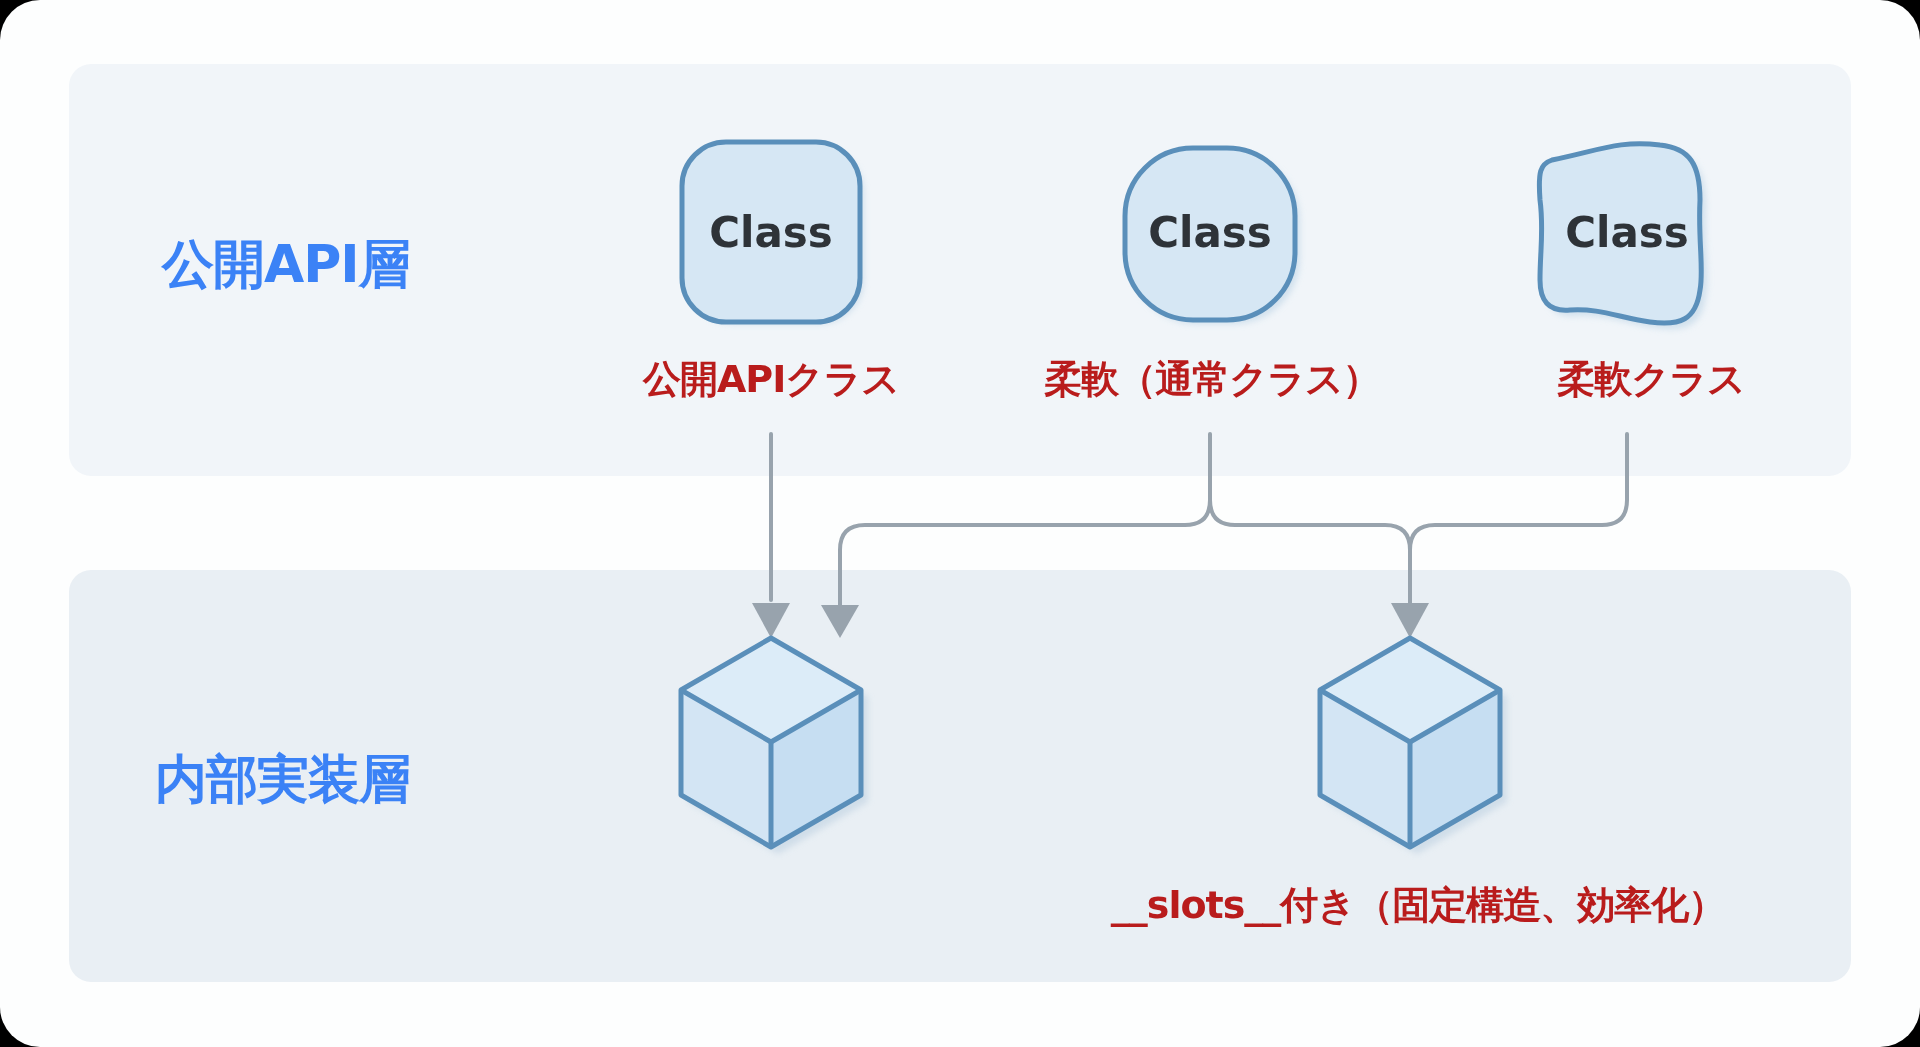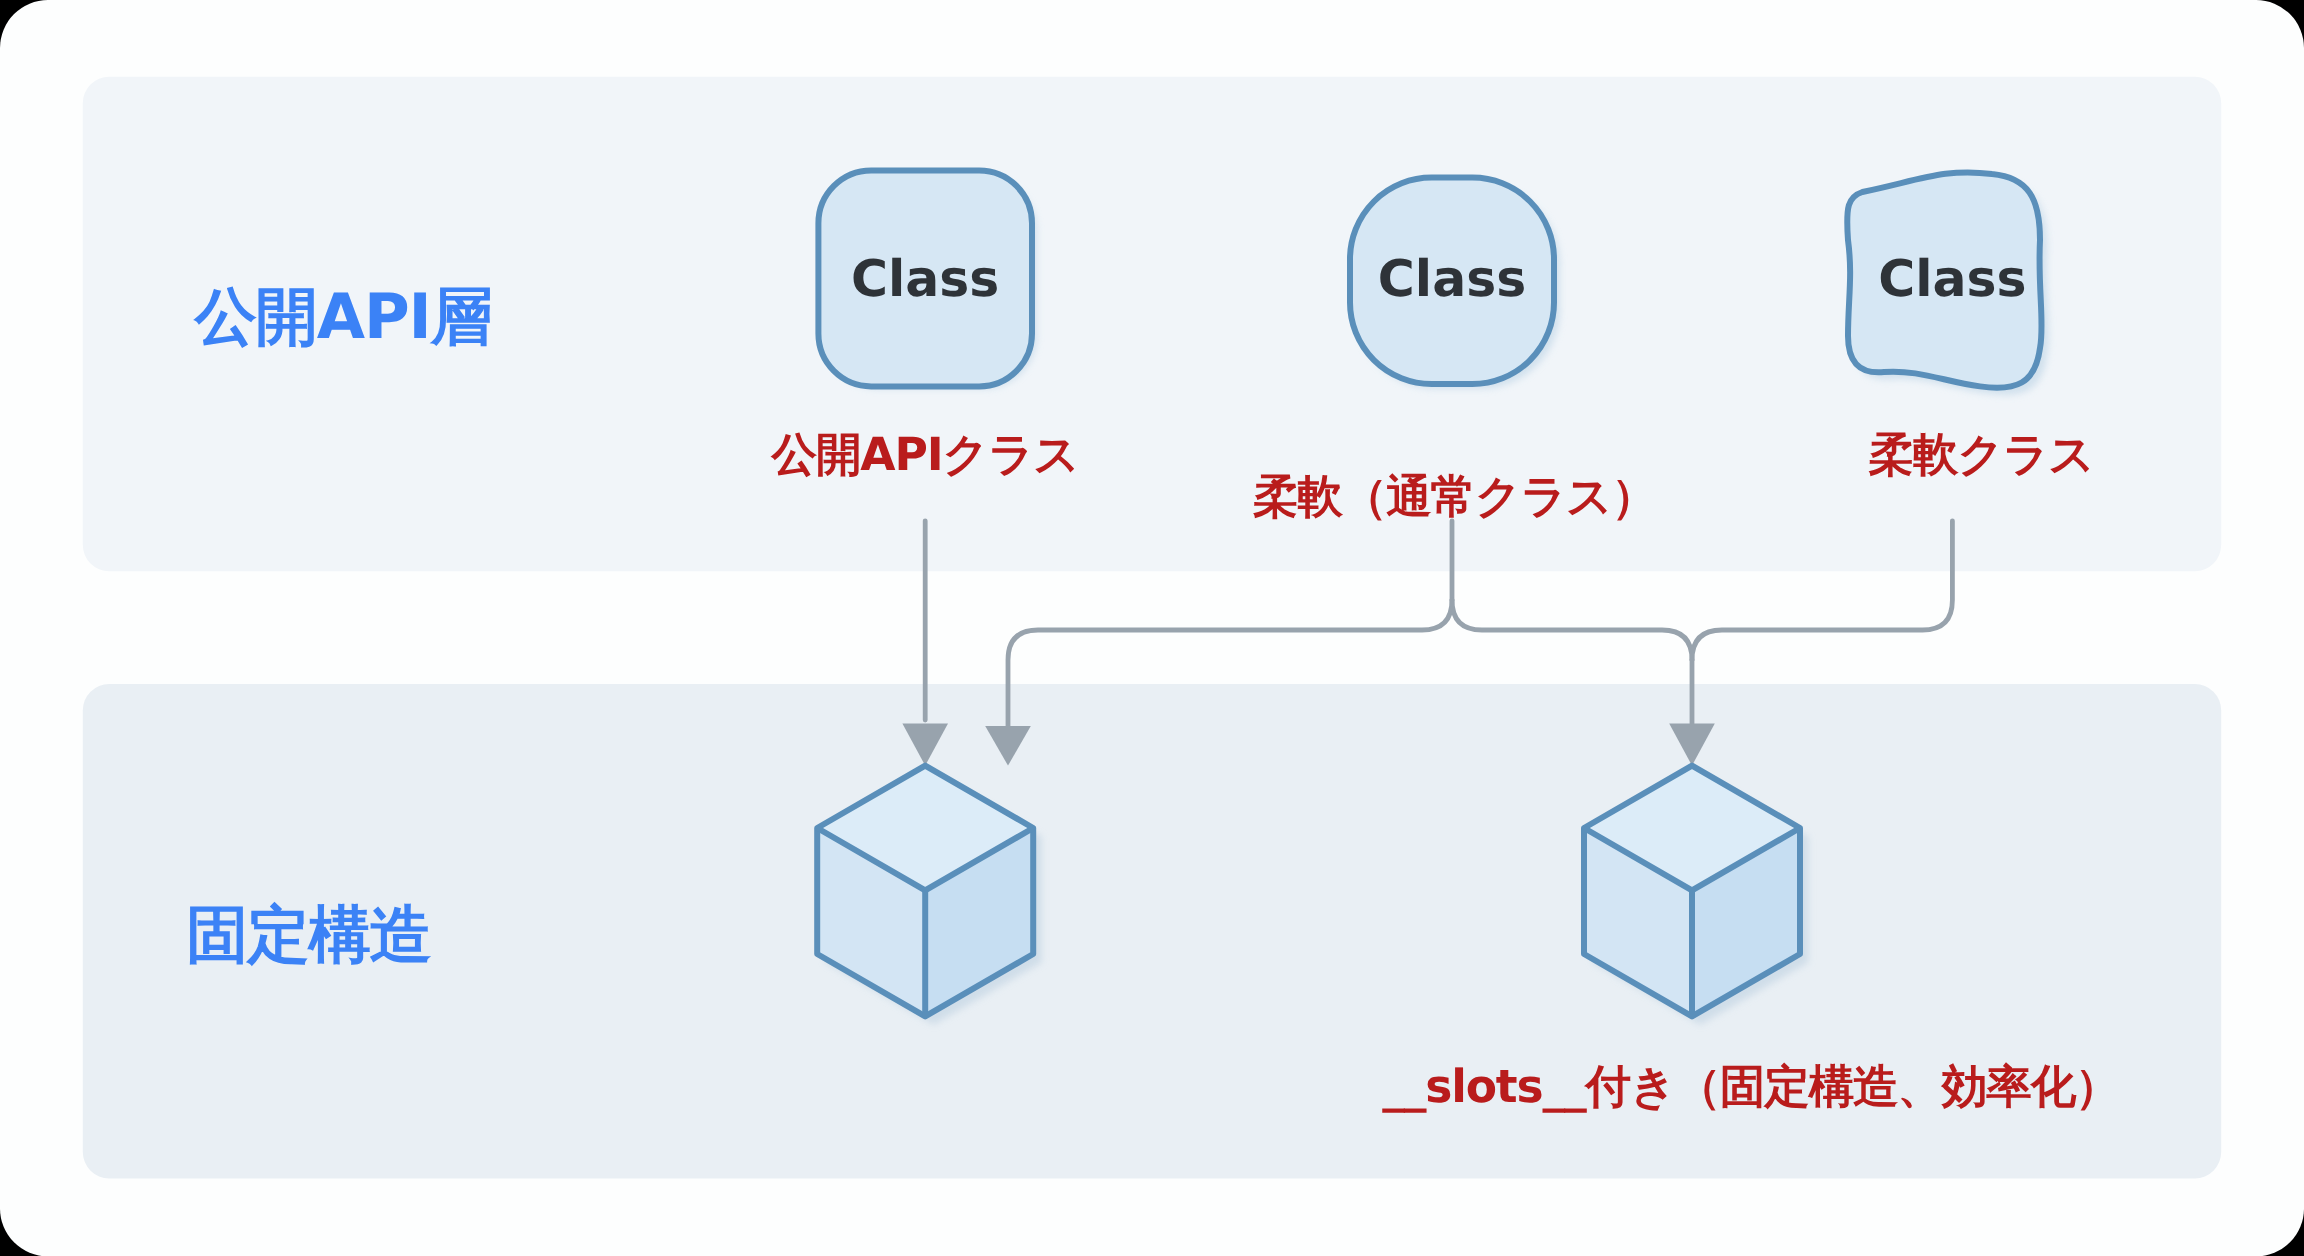--- a/index.html
+++ b/index.html
@@ -19,21 +19,21 @@
   svg.diagram { position: absolute; left: 0; top: 0; }
 </style>
 </head>
 <body>
 
 <div class="card">
   <div class="band band-top"></div>
   <div class="band band-bottom"></div>
 
   <div class="layer-label" style="left:162px; top:230px;">公開API層</div>
-  <div class="layer-label" style="left:155px; top:745px;">固定構造</div>
+  <div class="layer-label" style="left:155px; top:745px;">内部実装層</div>
 
   <svg class="diagram" width="1920" height="1047" viewBox="0 0 1920 1047">
     <defs>
       <filter id="soft" x="-20%" y="-20%" width="140%" height="140%">
         <feGaussianBlur stdDeviation="3"></feGaussianBlur>
       </filter>
     </defs>
 
     <g>
       <rect x="688" y="148" width="176" height="176" rx="44" fill="#c9dcea" filter="url(#soft)" opacity="0.8"></rect>
@@ -86,17 +86,17 @@
       <polygon points="1410,638 1500,690 1410,742 1320,690" fill="#dcecf8"></polygon>
       <polygon points="1320,690 1410,742 1410,847 1320,795" fill="#d3e5f4"></polygon>
       <polygon points="1410,742 1500,690 1500,795 1410,847" fill="#c6def2"></polygon>
       <polygon points="1410,638 1500,690 1500,795 1410,847 1320,795 1320,690" fill="none" stroke="#5a8fba" stroke-width="5" stroke-linejoin="round"></polygon>
       <polyline points="1320,690 1410,742 1500,690" fill="none" stroke="#5a8fba" stroke-width="5" stroke-linejoin="round"></polyline>
       <line x1="1410" y1="742" x2="1410" y2="847" stroke="#5a8fba" stroke-width="5"></line>
     </g>
   </svg>
 
   <div class="node-label" style="left:771px; top:354px;">公開APIクラス</div>
-  <div class="node-label" style="left:1212px; top:354px;margin-top:35px;">柔軟（通常クラス）</div>
+  <div class="node-label" style="left:1212px; top:354px;">柔軟（通常クラス）</div>
   <div class="node-label" style="left:1627px; top:354px;margin-left:24px;">柔軟クラス</div>
 
-  <div class="node-label" style="left:1459px; top:880px;">__slots__付き（固定構造、効率化）</div>
+  <div class="node-label" style="left:1418px; top:880px;">__slots__付き（固定構造、効率化）</div>
 </div>
 
 </body></html>

